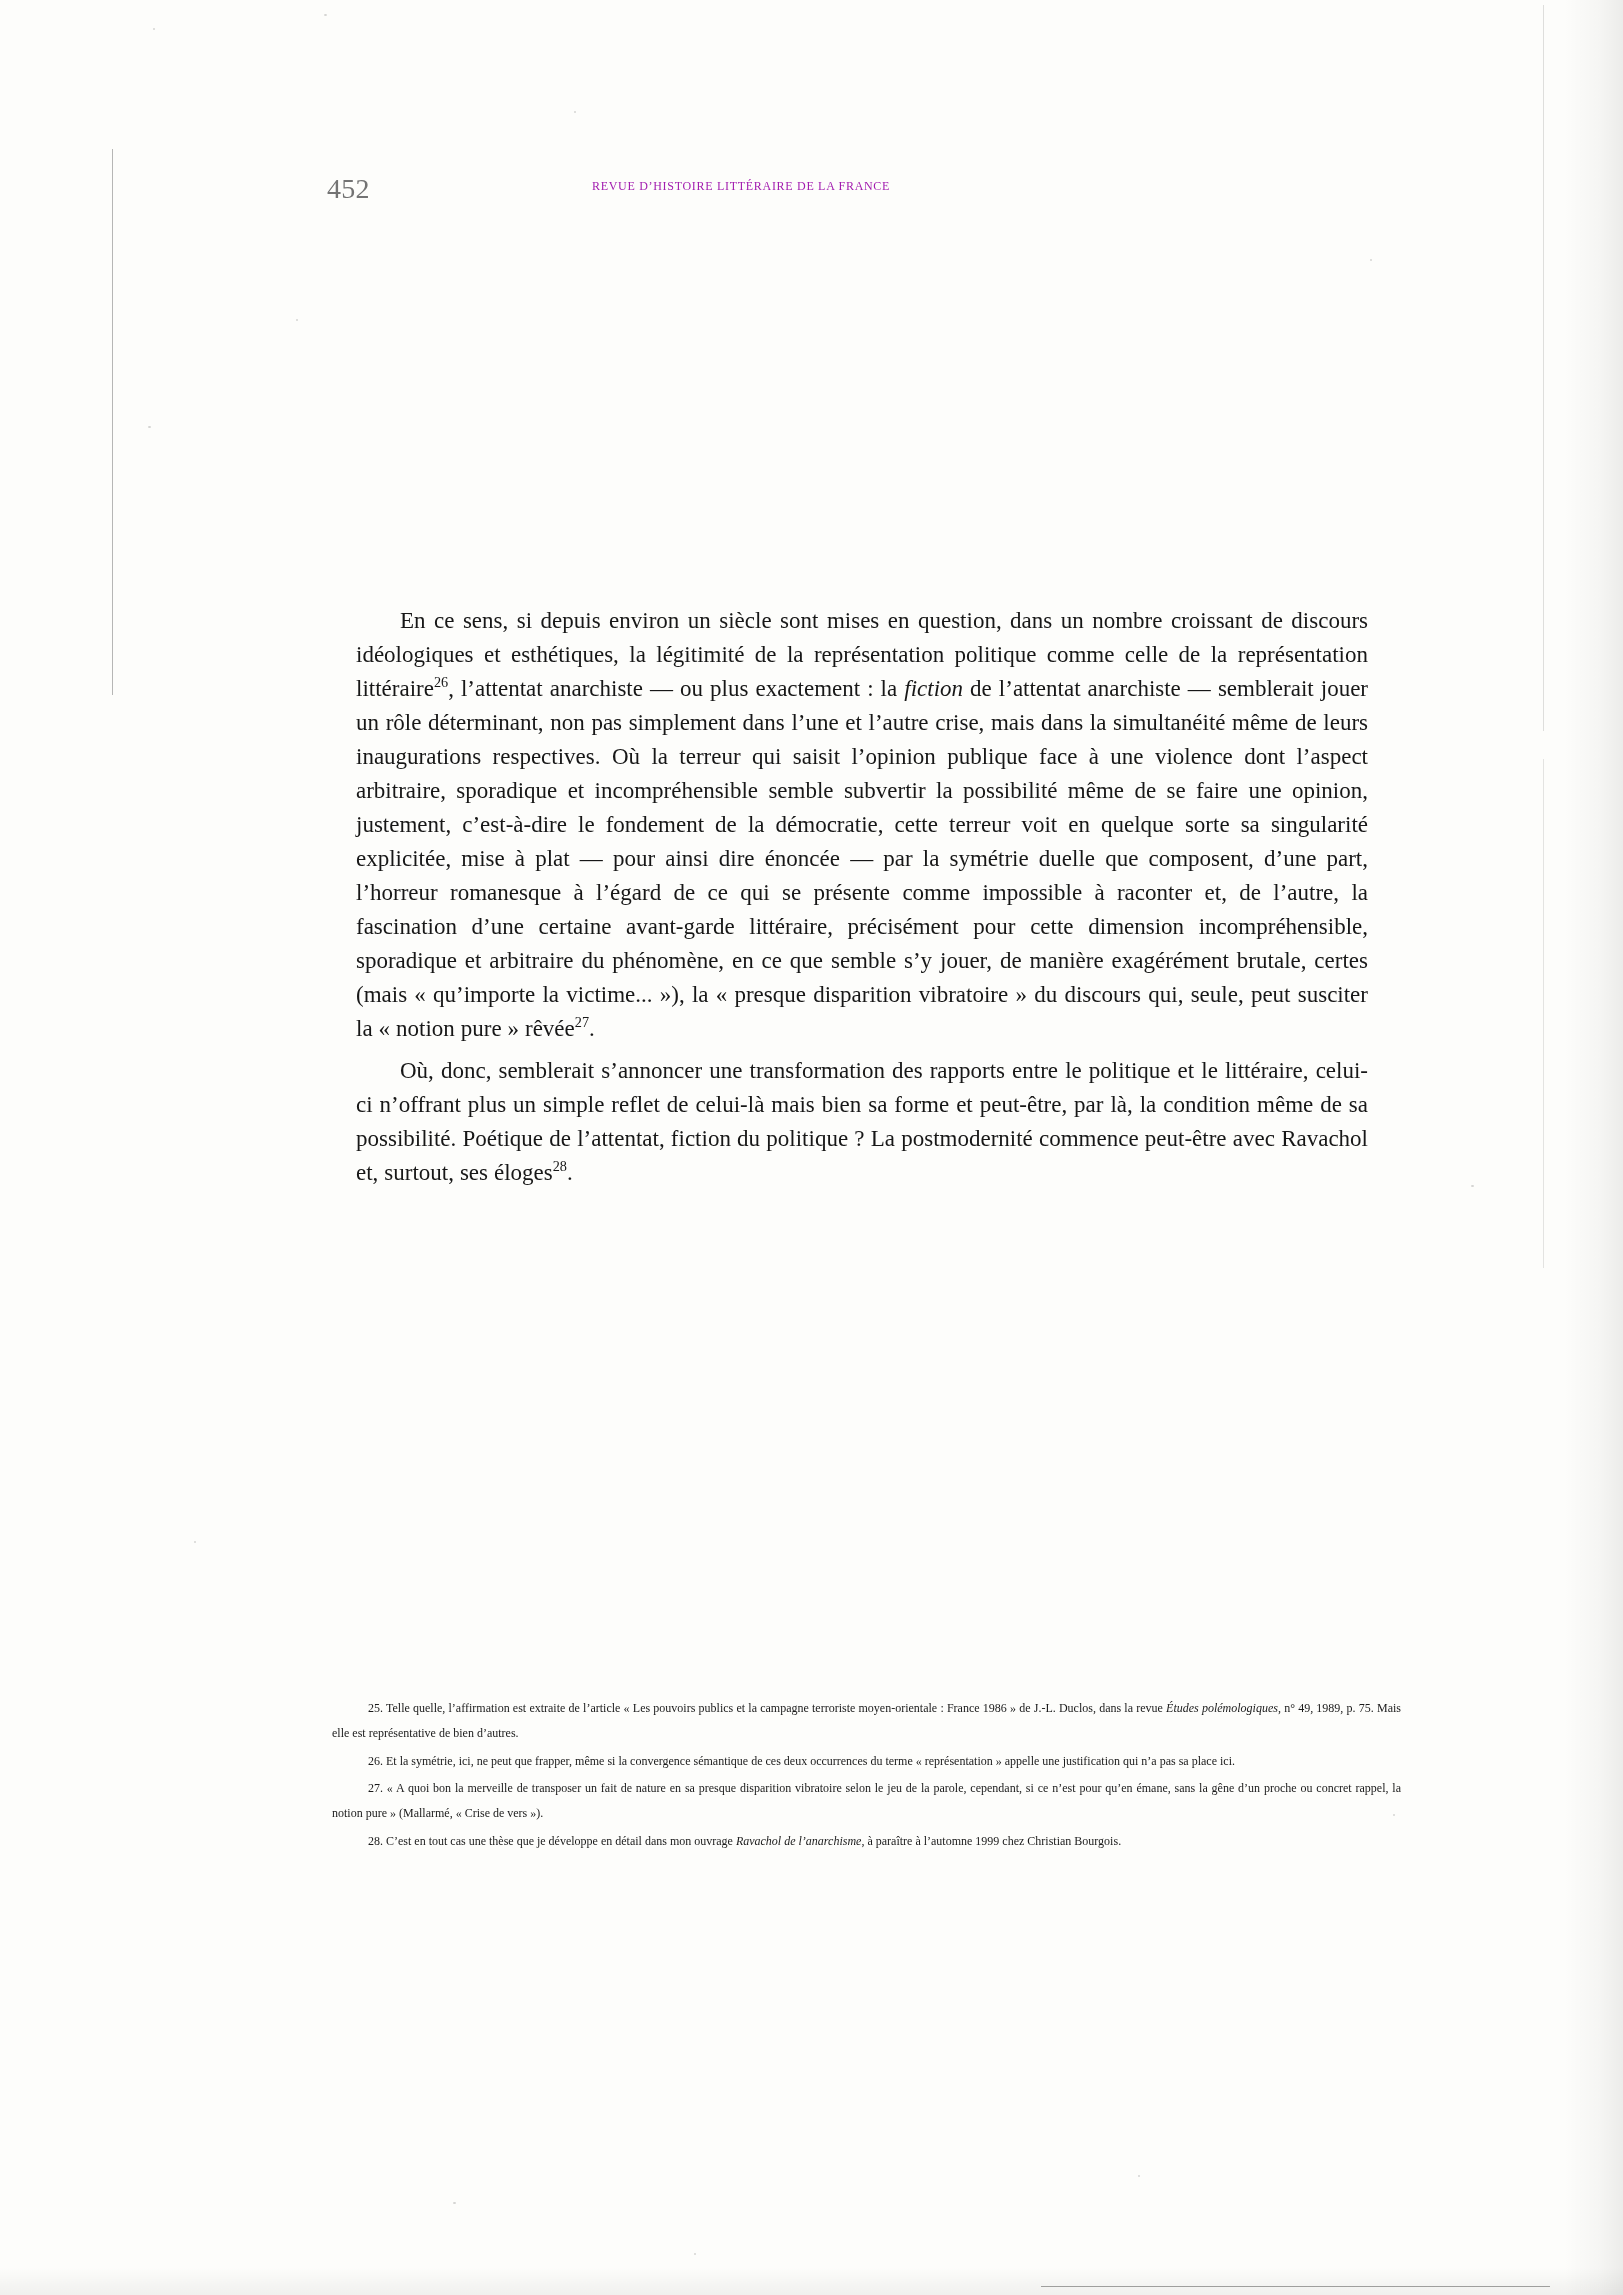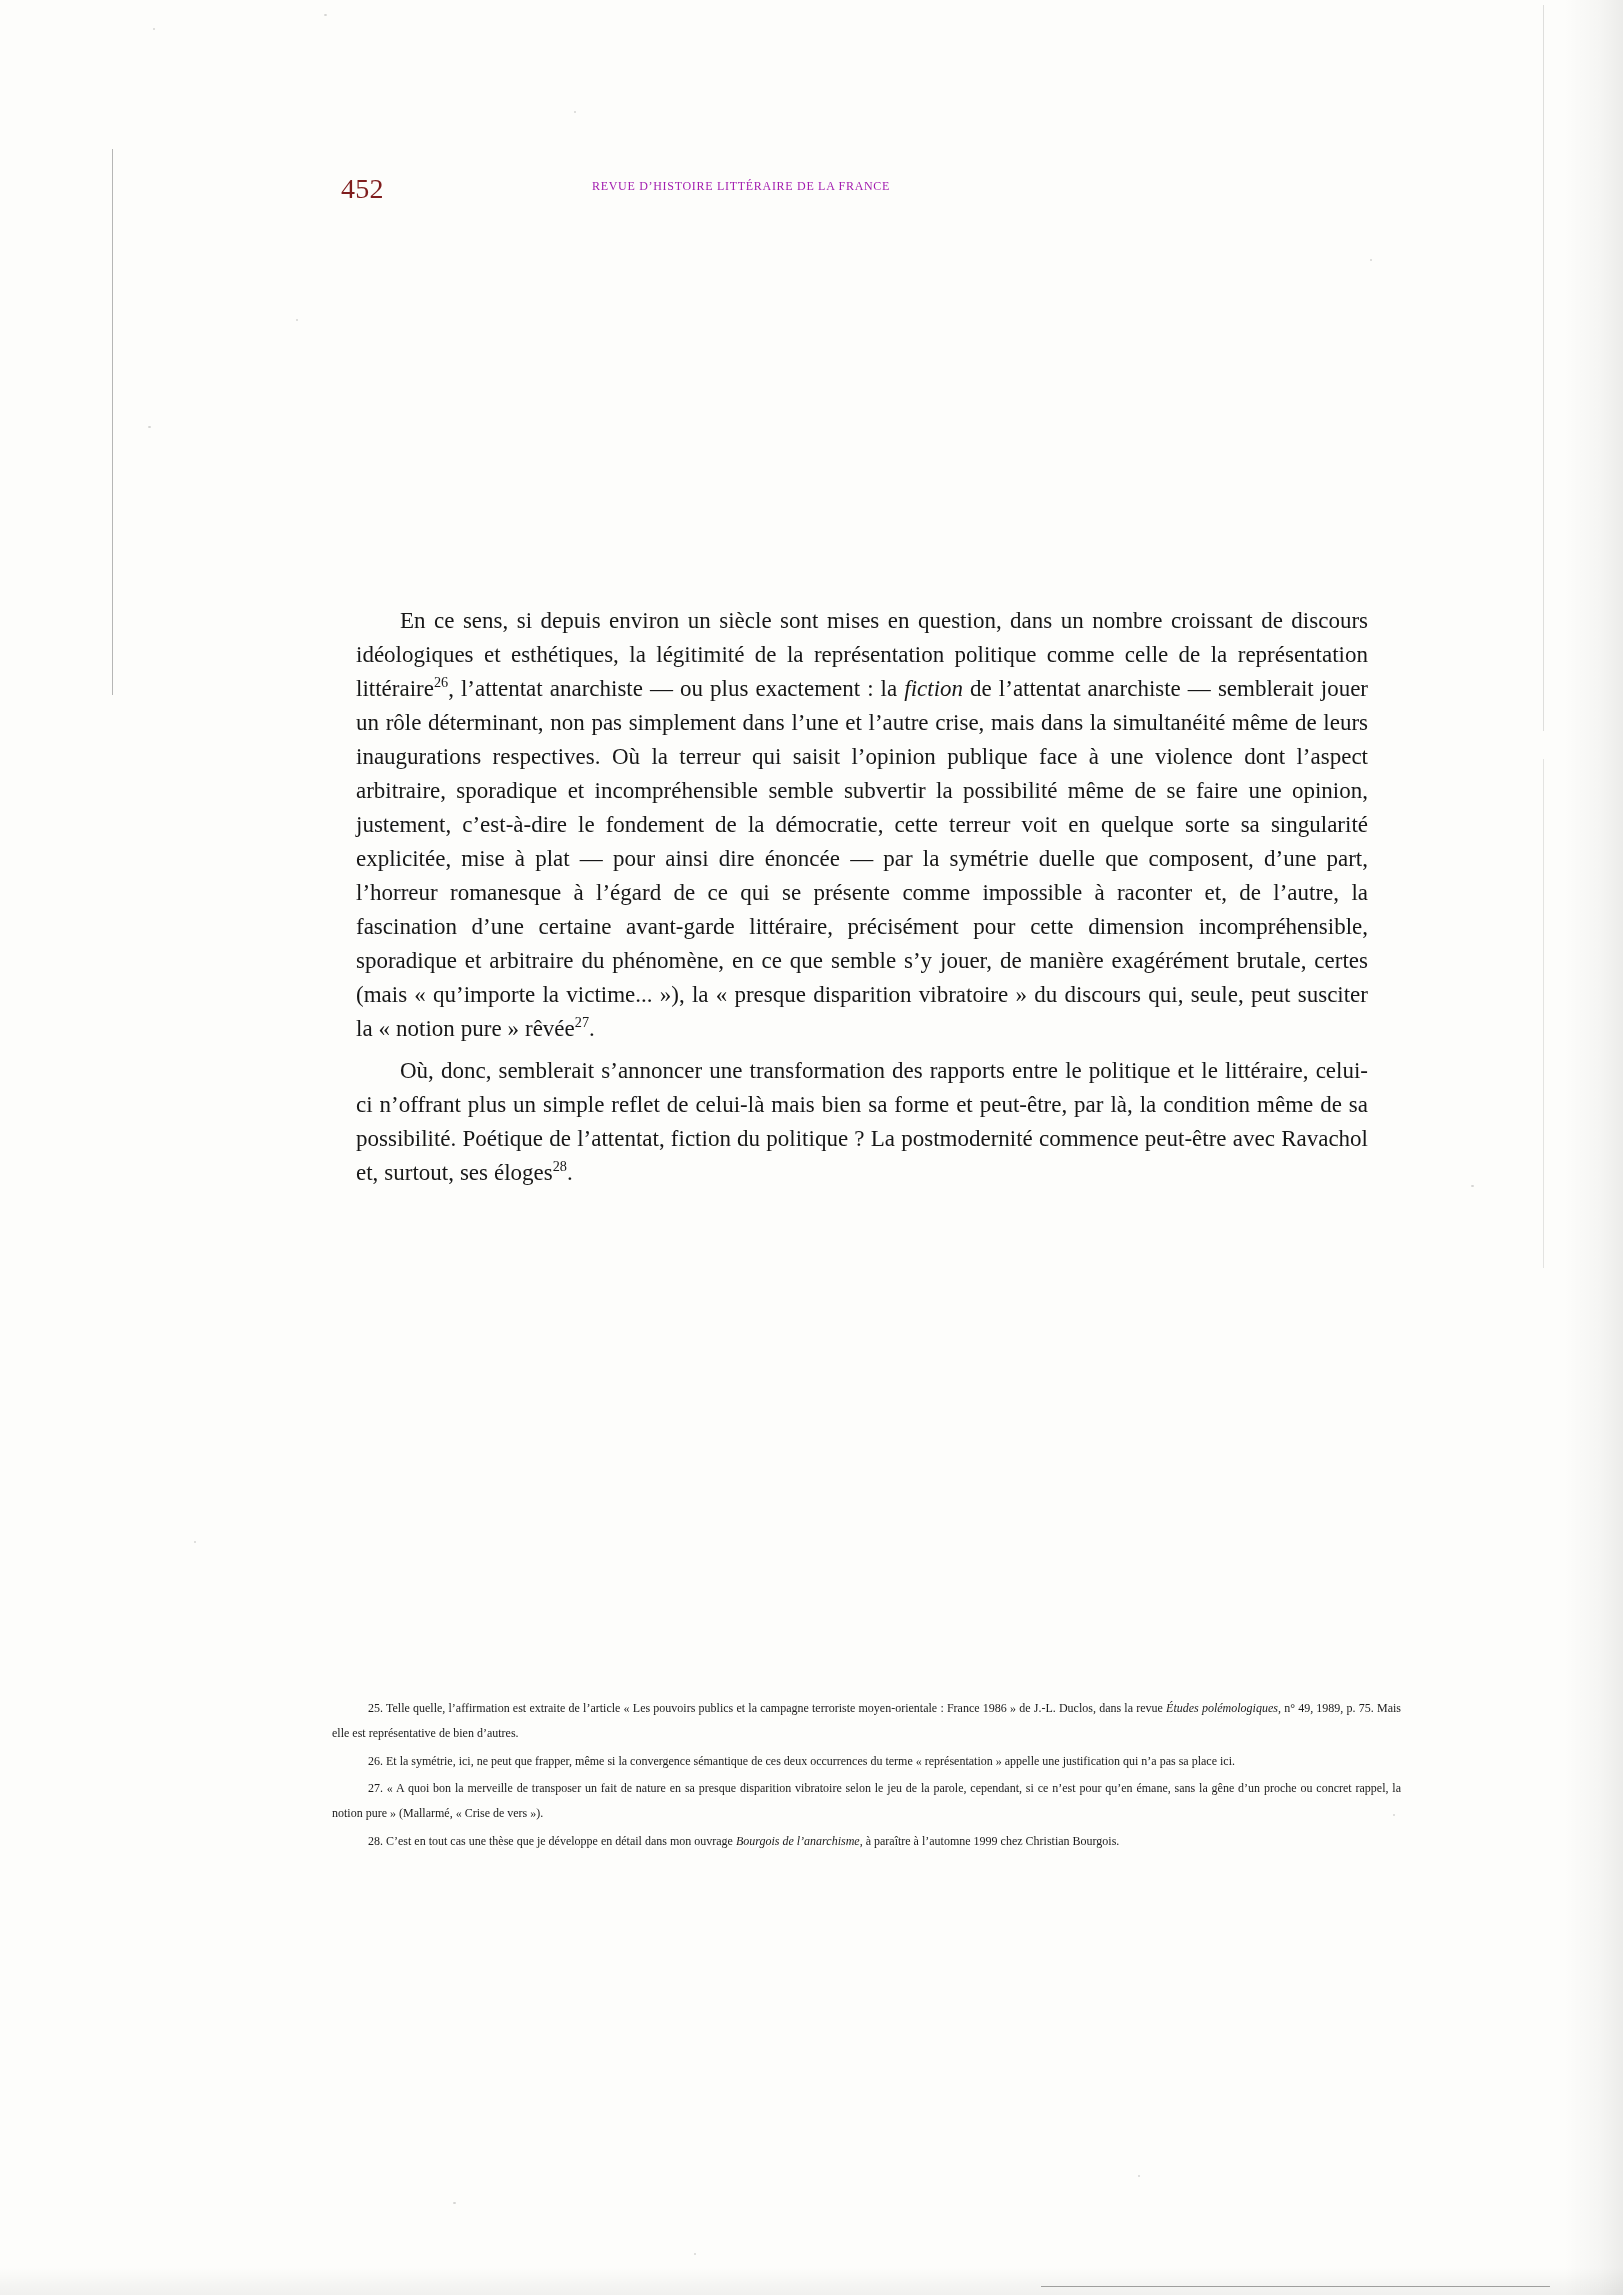--- a/index.html
+++ b/index.html
@@ -77,25 +77,25 @@
   
   .running-head {
     position: absolute;
     top: 172px;
     left: 0;
     width: 100%;
     height: 30px;
   }
   .folio {
     position: absolute;
-    left: 341px;
+    left: 327px;
     top: 0.9px;
     font-size: 28px;
     letter-spacing: 0.2px;
-    color: #7f1d1d;
+    color: #737373;
   }
   .head-title {
     position: absolute;
     left: 592px;
     top: 6.5px;
     font-size: 12px;
     letter-spacing: 0.7px;
     color: #a21caf;
     white-space: nowrap;
   }
@@ -178,21 +178,21 @@
   </div>
 
   <div class="notes">
 
     <p class="note"><span>25. Telle quelle, l’affirmation est extraite de l’article « Les pouvoirs publics et la campagne terroriste moyen-orientale : France 1986 » de J.-L. Duclos, dans la revue </span><span class="it">Études polémologiques</span><span>, n° 49, 1989, p. 75. Mais elle est représentative de bien d’autres.</span></p>
 
     <p class="note"><span>26. Et la symétrie, ici, ne peut que frapper, même si la convergence sémantique de ces deux occurrences du terme « représentation » appelle une justification qui n’a pas sa place ici.</span></p>
 
     <p class="note"><span>27. « A quoi bon la merveille de transposer un fait de nature en sa presque disparition vibratoire selon le jeu de la parole, cependant, si ce n’est pour qu’en émane, sans la gêne d’un proche ou concret rappel, la notion pure » (Mallarmé, « Crise de vers »).</span></p>
 
-    <p class="note"><span>28. C’est en tout cas une thèse que je développe en détail dans mon ouvrage </span><span class="it">Bourgois de l’anarchisme</span><span>, à paraître à l’automne 1999 chez Christian Bourgois.</span></p>
+    <p class="note"><span>28. C’est en tout cas une thèse que je développe en détail dans mon ouvrage </span><span class="it">Ravachol de l’anarchisme</span><span>, à paraître à l’automne 1999 chez Christian Bourgois.</span></p>
 
   </div>
 
   <div class="scan-edge-right"></div>
   <div class="scan-edge-bottom"></div>
 
   <div class="speck" style="left:153px;top:28px;width:2.3px;height:2.3px;"></div>
   <div class="speck" style="left:324px;top:14px;width:2.8px;height:1.9px;"></div>
   <div class="speck" style="left:574px;top:111px;width:2.3px;height:2.3px;"></div>
   <div class="speck" style="left:296px;top:319px;width:2.3px;height:2.3px;"></div>

